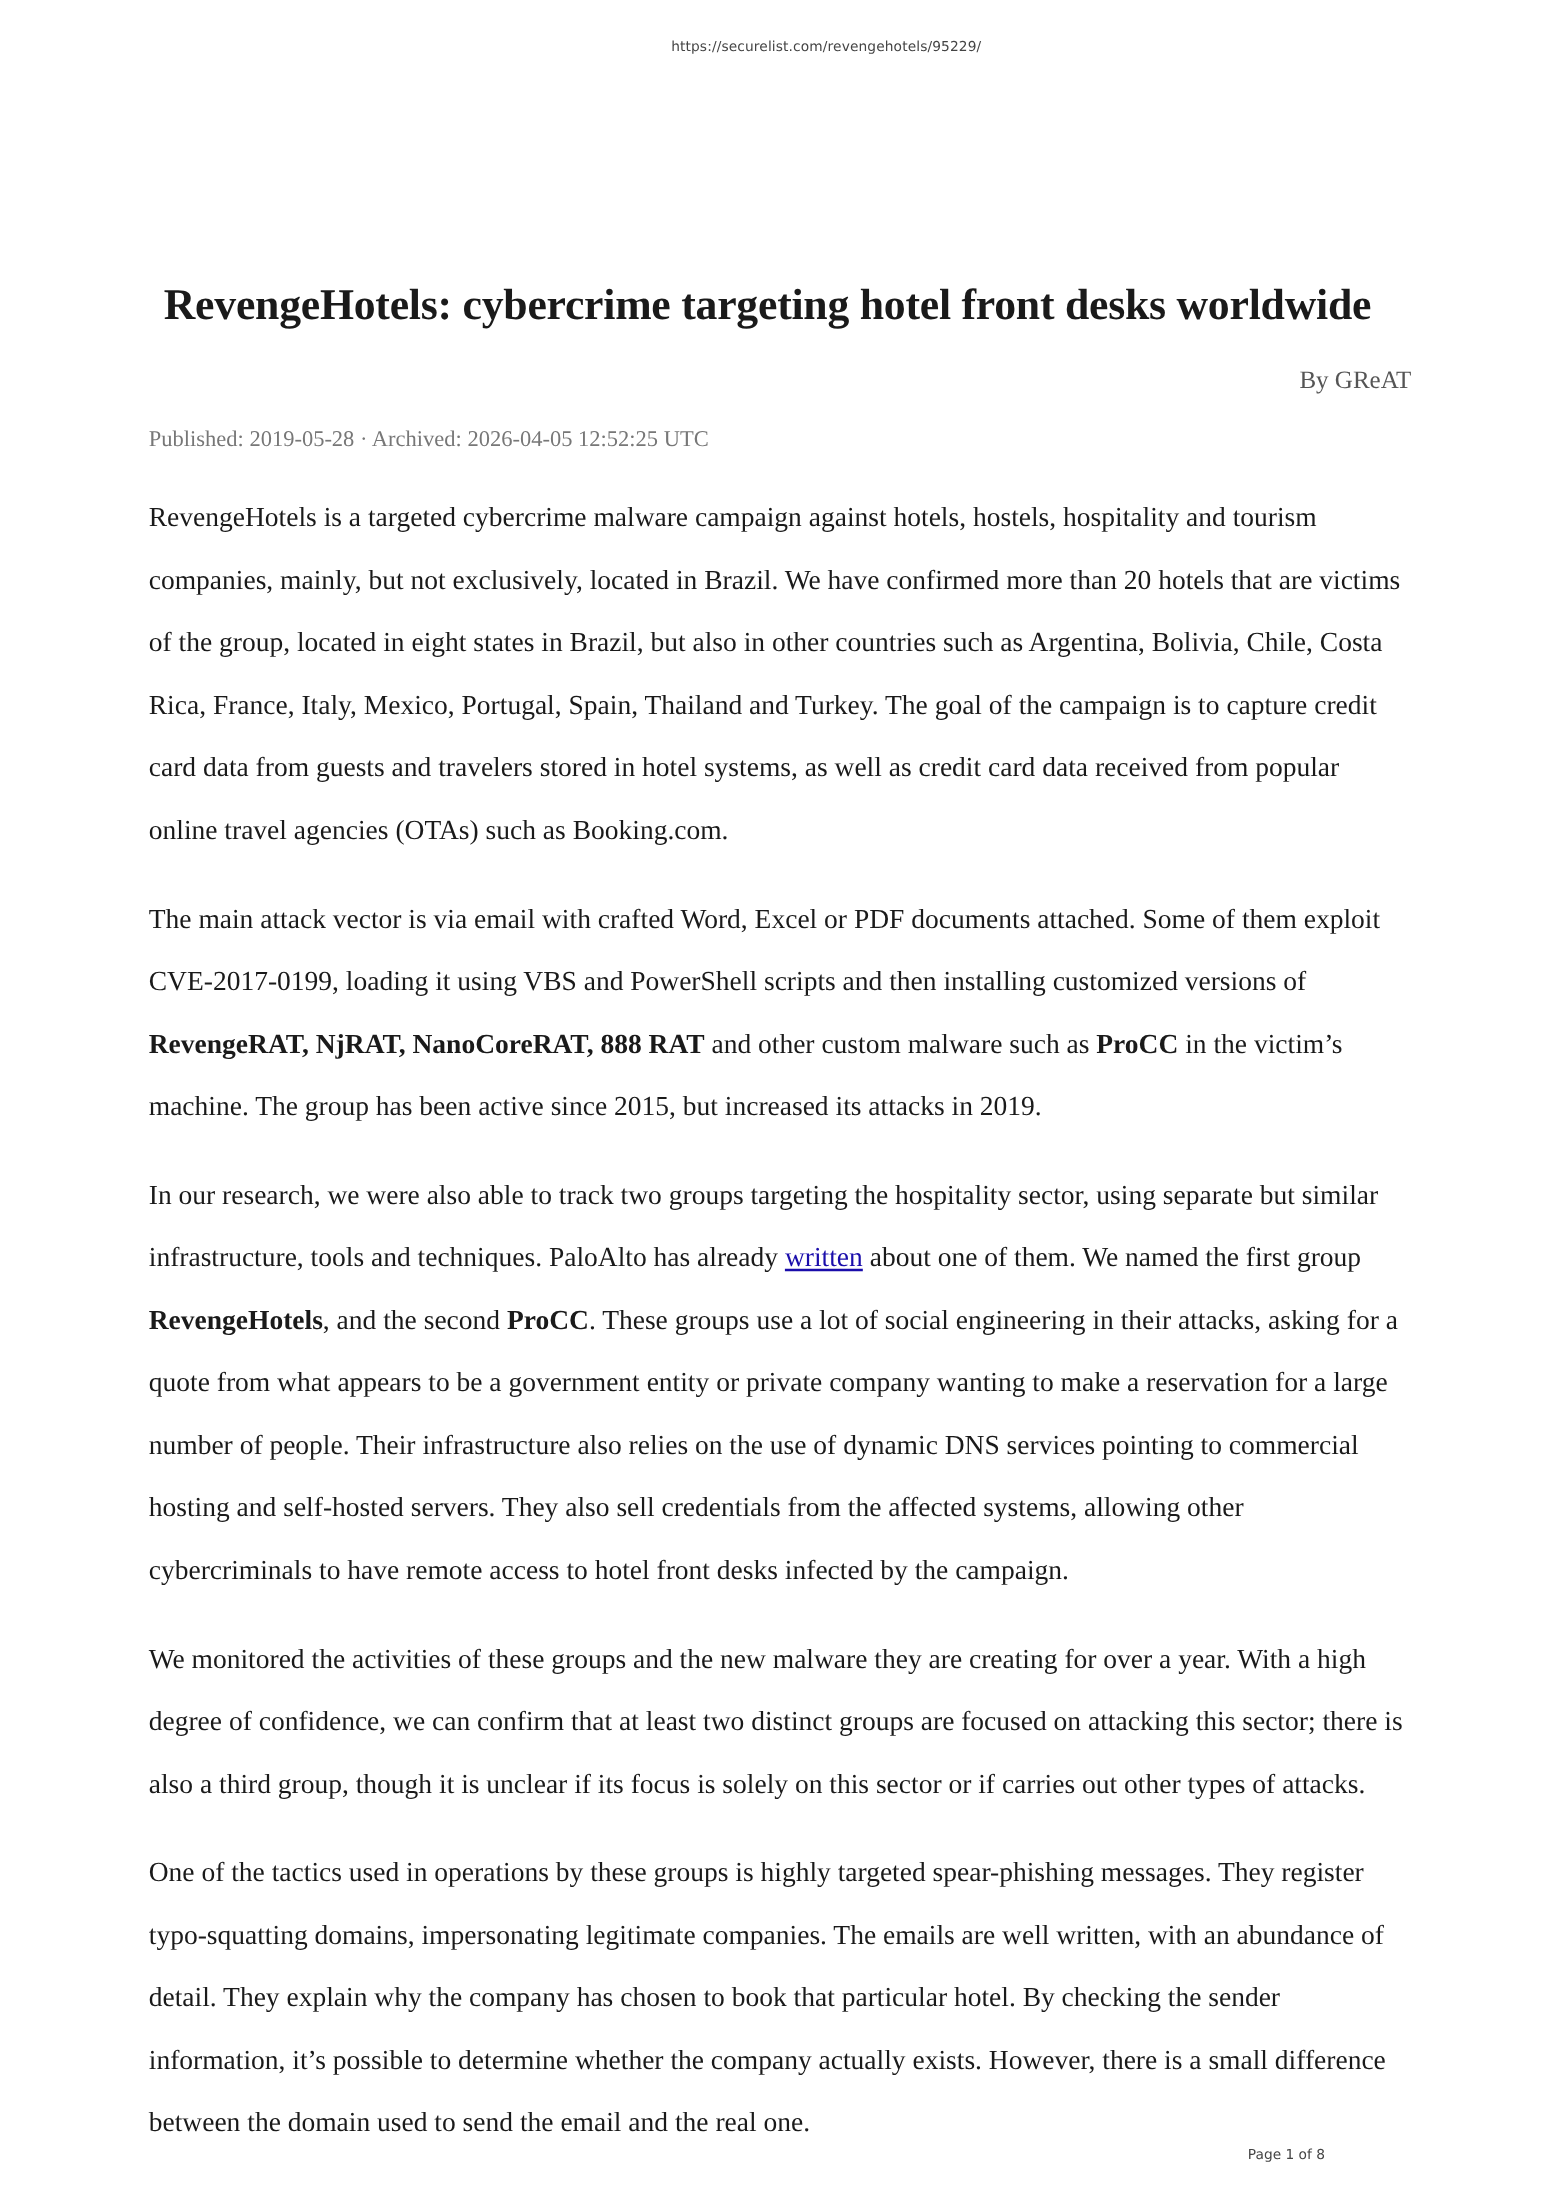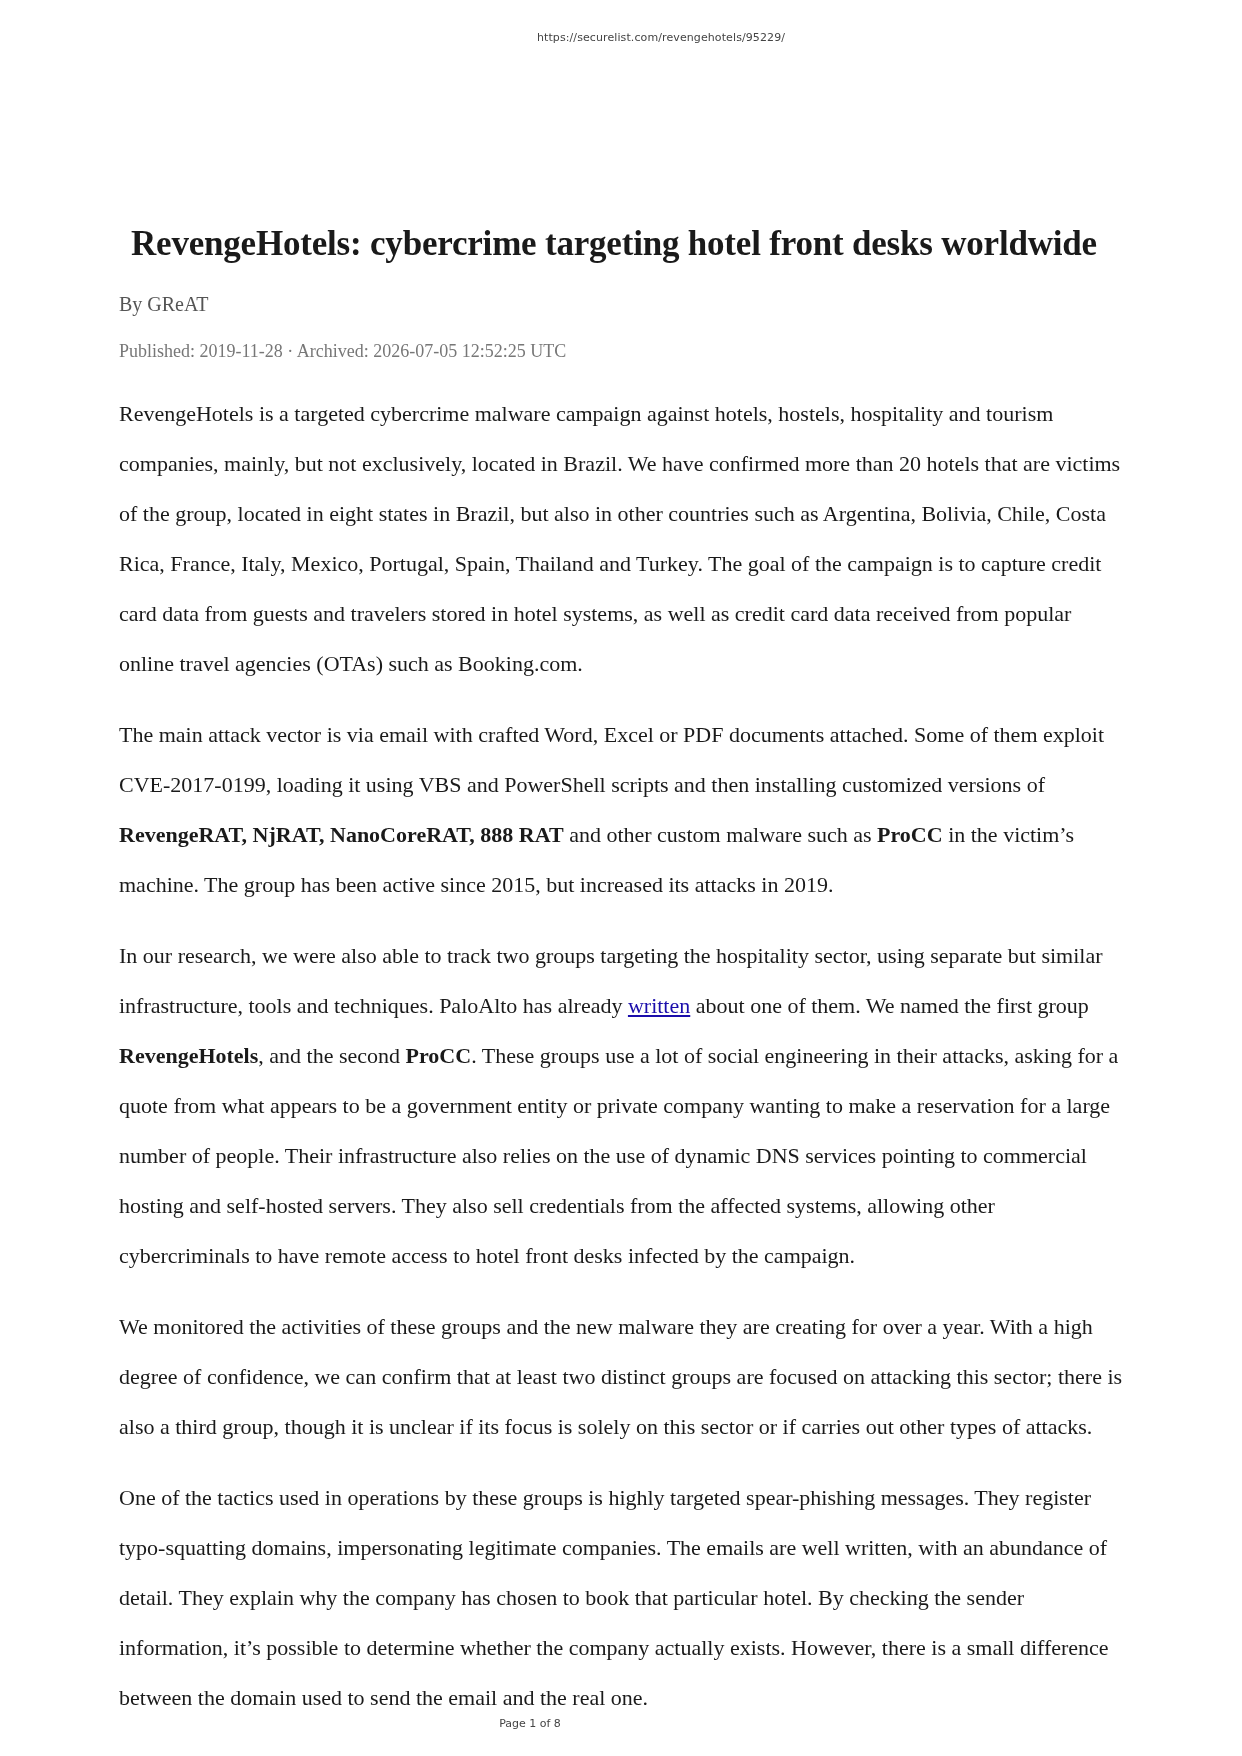--- a/index.html
+++ b/index.html
@@ -40,20 +40,21 @@
       line-height: 44px;
       margin: 12px;
       color: #1a1a1a;
       letter-spacing: -0.2px;
     }
     .byline {
       margin-top: 26px;
       font-size: 20px;
       line-height: 24px;
       color: #555555;
+      text-align: right;
     }
     .meta {
       margin-top: 24px;
       font-size: 18px;
       line-height: 22px;
       color: #777777;
     }
     .para {
       margin: 0;
       font-size: 22px;
@@ -73,35 +74,35 @@
       font-size: 28px;
       line-height: 34px;
       margin: 30px 0 23px 0;
       color: #1a1a1a;
     }
     .page-footer {
       position: absolute;
       top: 1717px;
       left: 0;
       width: 1060px;
-      text-align: center;
+      text-align: right;
       font-family: "DejaVu Sans", "Liberation Sans", sans-serif;
       font-size: 11px;
       color: #444444;
     }
   </style>
 </head>
 <body>
 
 <div class="page-url">https://securelist.com/revengehotels/95229/</div>
 
 <article class="article">
   <h1 class="article-title">RevengeHotels: cybercrime targeting hotel front desks worldwide</h1>
   <div class="byline">By GReAT</div>
-  <div class="meta">Published: 2019-11-28 · Archived: 2026-07-05 12:52:25 UTC</div>
+  <div class="meta">Published: 2019-05-28 · Archived: 2026-04-05 12:52:25 UTC</div>
 
   <p class="para p1">RevengeHotels is a targeted cybercrime malware campaign against hotels, hostels, hospitality and tourism companies, mainly, but not exclusively, located in Brazil. We have confirmed more than 20 hotels that are victims of the group, located in eight states in Brazil, but also in other countries such as Argentina, Bolivia, Chile, Costa Rica, France, Italy, Mexico, Portugal, Spain, Thailand and Turkey. The goal of the campaign is to capture credit card data from guests and travelers stored in hotel systems, as well as credit card data received from popular online travel agencies (OTAs) such as Booking.com.</p>
 
   <p class="para"><span>The main attack vector is via email with crafted Word, Excel or PDF documents attached. Some of them exploit CVE-2017-0199, loading it using VBS and PowerShell scripts and then installing customized versions of </span><b>RevengeRAT, NjRAT, NanoCoreRAT, 888 RAT</b><span> and other custom malware such as </span><b>ProCC</b><span> in the victim’s machine. The group has been active since 2015, but increased its attacks in 2019.</span></p>
 
   <p class="para"><span>In our research, we were also able to track two groups targeting the hospitality sector, using separate but similar infrastructure, tools and techniques. PaloAlto has already </span><a href="#">written</a><span> about one of them. We named the first group </span><b>RevengeHotels</b><span>, and the second </span><b>ProCC</b><span>. These groups use a lot of social engineering in their attacks, asking for a quote from what appears to be a government entity or private company wanting to make a reservation for a large number of people. Their infrastructure also relies on the use of dynamic DNS services pointing to commercial hosting and self-hosted servers. They also sell credentials from the affected systems, allowing other cybercriminals to have remote access to hotel front desks infected by the campaign.</span></p>
 
   <p class="para">We monitored the activities of these groups and the new malware they are creating for over a year. With a high degree of confidence, we can confirm that at least two distinct groups are focused on attacking this sector; there is also a third group, though it is unclear if its focus is solely on this sector or if carries out other types of attacks.</p>
 
 

